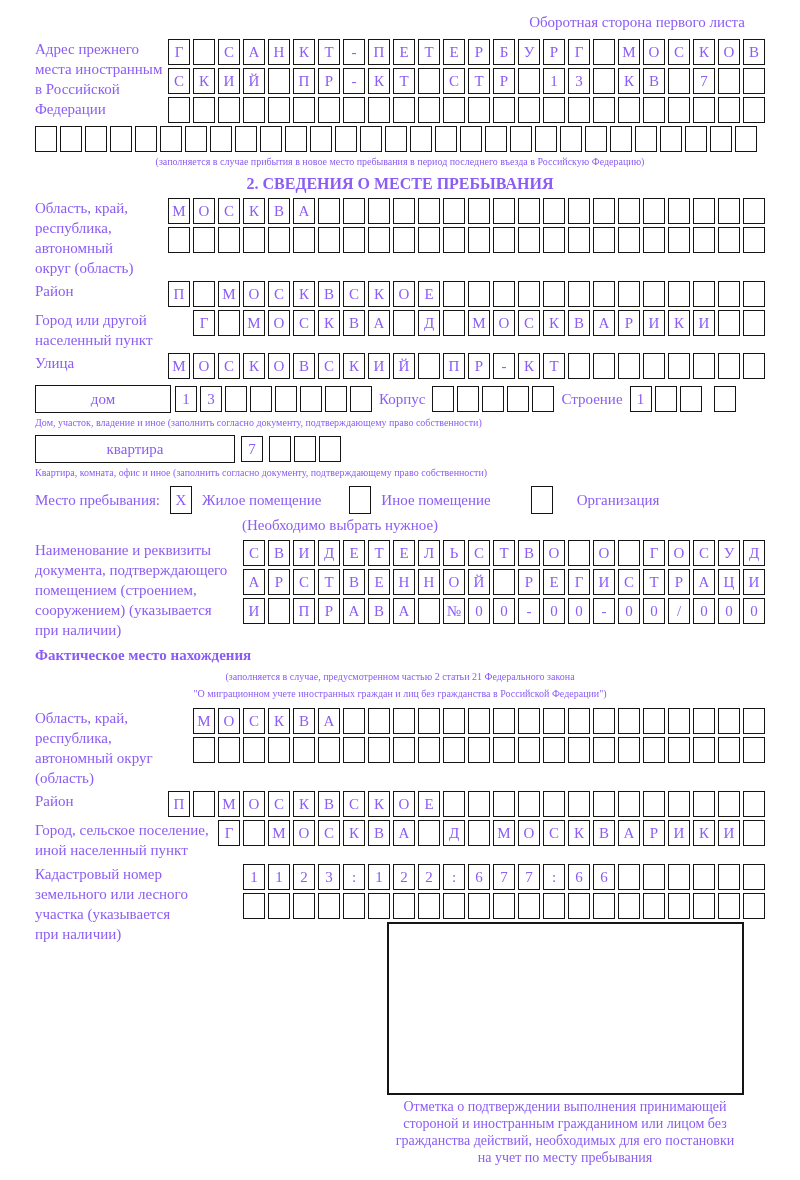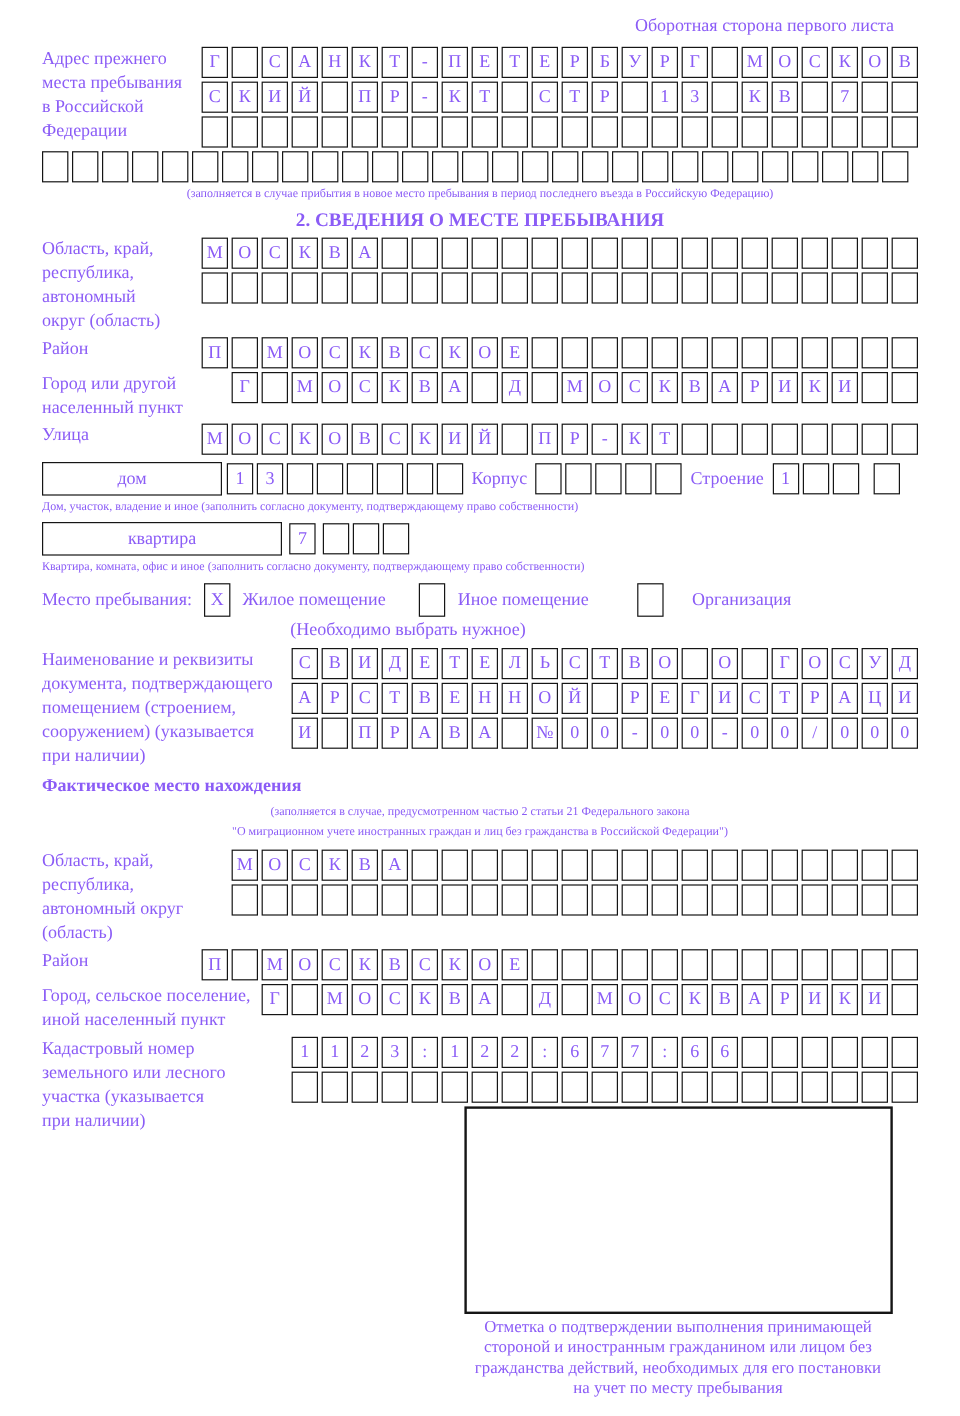--- a/index.html
+++ b/index.html
@@ -19,21 +19,21 @@
   .lbl{font-size:15px;line-height:20px;}
   .fullrow{margin-top:3px;}
   .caption{font-size:10px;line-height:16px;margin-top:2px;}
   .center{text-align:center;}
   .sect-title{font-weight:bold;font-size:16px;line-height:20px;text-align:center;margin-top:4px;}
   .sub-title{font-weight:bold;font-size:15px;line-height:20px;text-align:left;margin-top:5px;}
   
   .house-row{display:flex;align-items:center;gap:4px;margin-top:6px;}
   .named-box{border:1.8px solid #151515;box-sizing:border-box;height:28px;display:flex;
              align-items:center;justify-content:center;font-size:15px;flex:none;}
-  .box-house{width:150px;}
+  .box-house{width:136px;}
   .box-apt{width:200px;}
   .inline-lbl{font-size:15px;flex:none;padding:0 3px;}
   .gap-left{margin-left:8px;}
   .apt-row{display:flex;align-items:center;gap:6px;margin-top:4px;}
   
   .stay-row{display:flex;align-items:center;margin-top:5px;font-size:15px;}
   .chk{width:22px;height:28px;border:1.8px solid #151515;box-sizing:border-box;flex:none;
        display:flex;align-items:center;justify-content:center;font-size:15px;margin:0 10px;}
   .opt{margin-right:18px;}
   .hint{font-size:15px;text-align:center;margin-top:3px;margin-right:120px;}
@@ -47,21 +47,21 @@
 
 <div class="page">
 
   <div class="header-note">Оборотная сторона первого листа</div>
 
   <div class="content">
 
     <div class="group" style="margin-top:8px;">
       <div class="lbl">
         <div>Адрес прежнего</div>
-        <div>места пребывания</div>
+        <div>места иностранным</div>
         <div>в Российской</div>
         <div>Федерации</div>
       </div>
       <div class="cellcol">
         <div class="cells">
             <span class="cell">Г</span>
             <span class="cell"></span>
             <span class="cell">С</span>
             <span class="cell">А</span>
             <span class="cell">Н</span>

